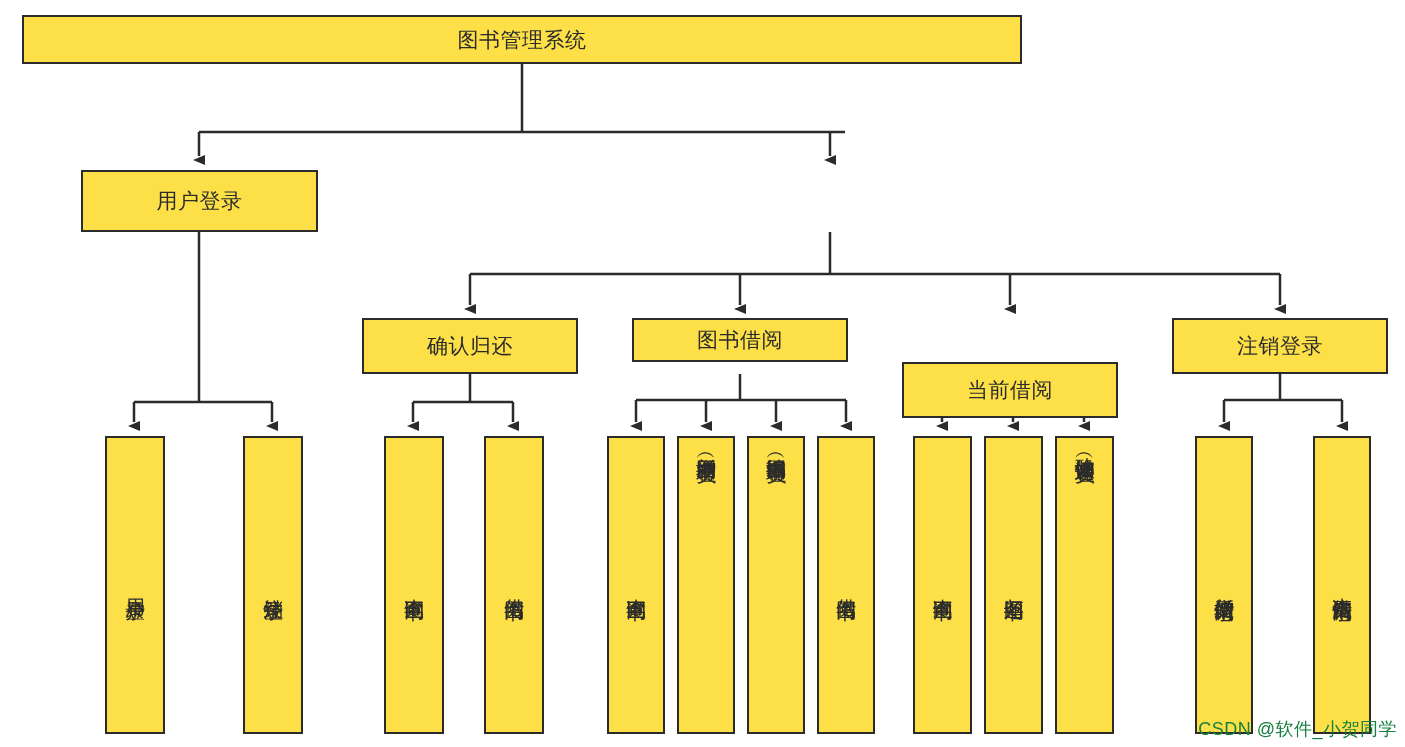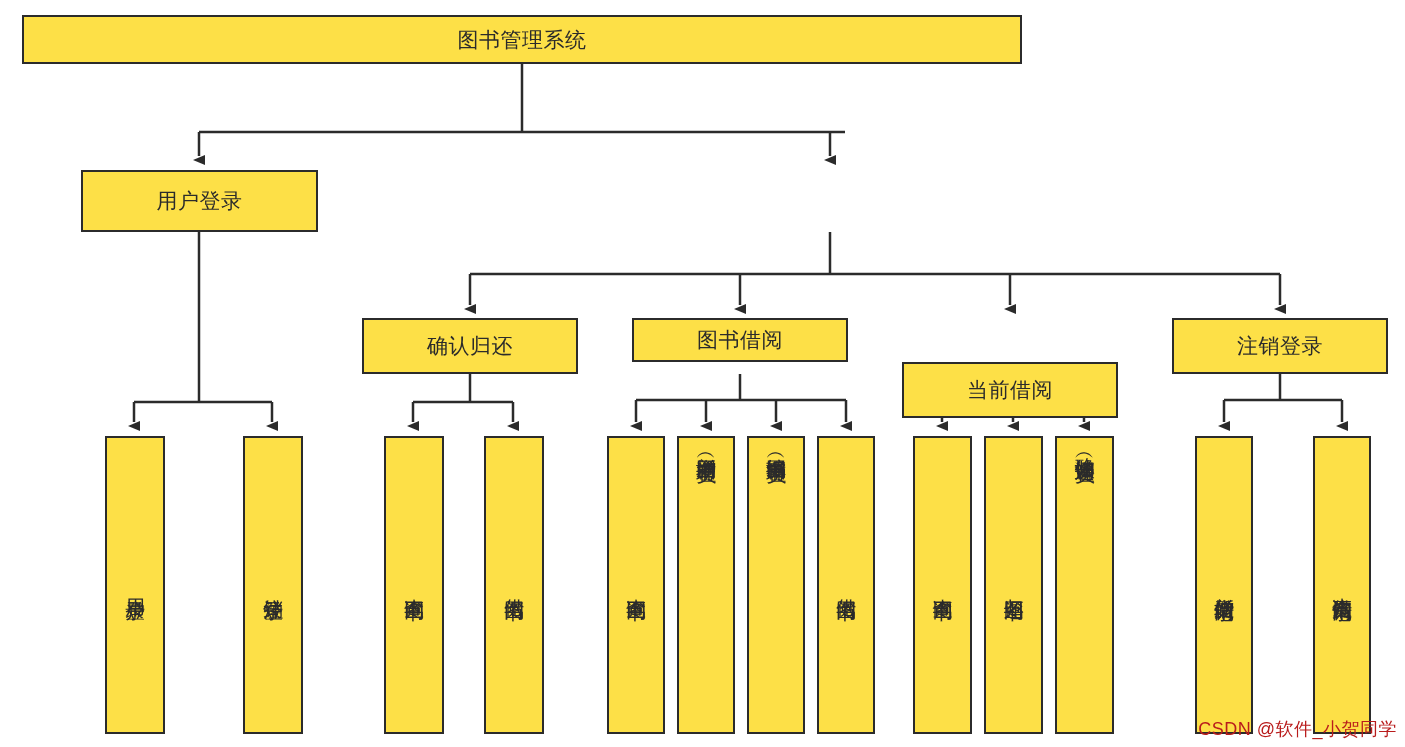--- a/index.html
+++ b/index.html
@@ -60,21 +60,21 @@
   }
   .node.leaf.center-v {
     align-items: center;
     padding-top: 0;
   }
   #watermark {
     position: absolute;
     right: 8px;
     bottom: 6px;
     font-size: 18px;
-    color: #b91c1c;
+    color: #15803d;
     z-index: 5;
     white-space: nowrap;
     letter-spacing: 0.5px;
   }
 </style>
 </head>
 <body>
 
 <div id="diagram-root">
 

